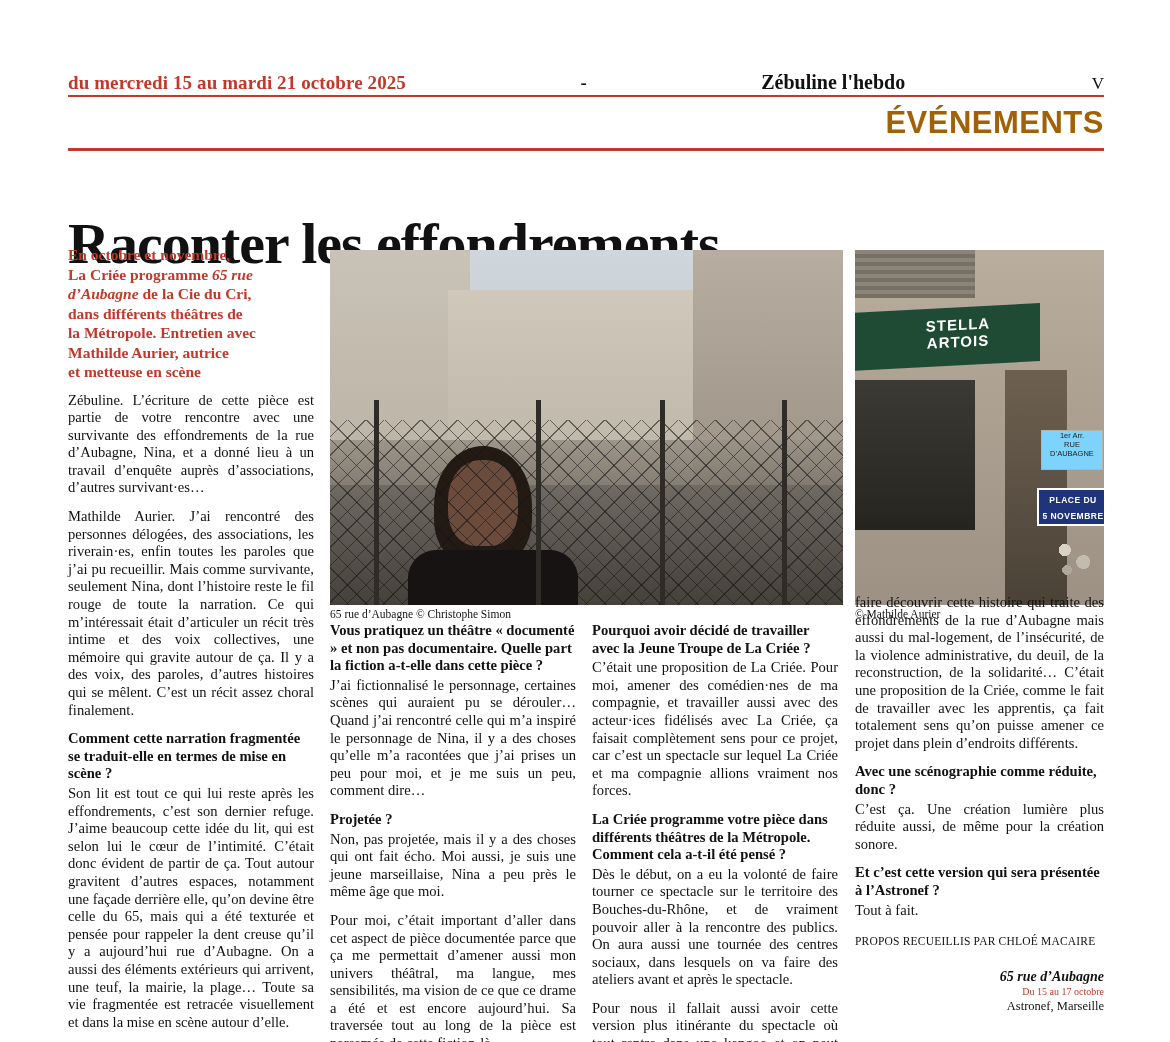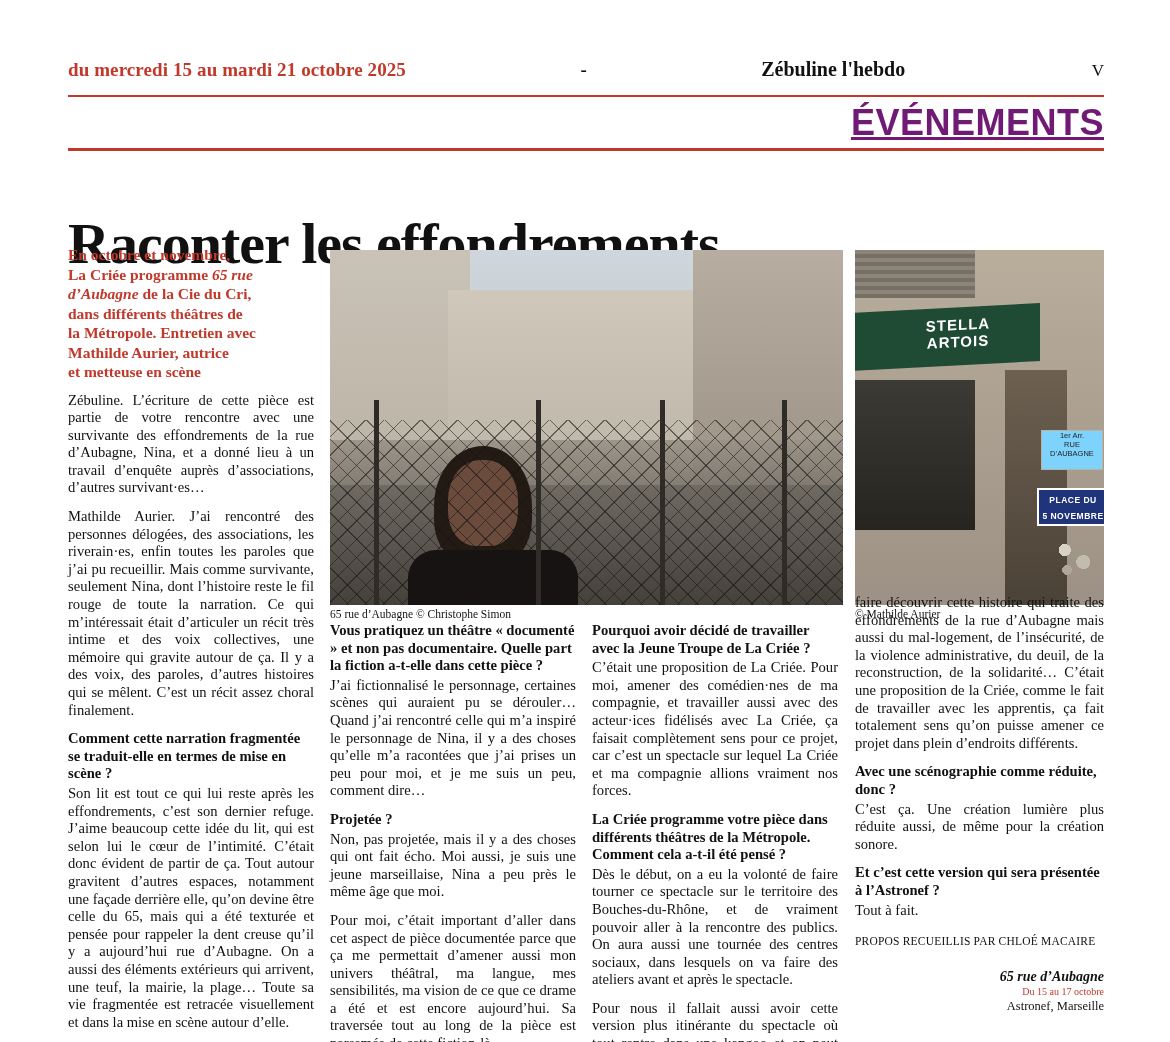--- a/index.html
+++ b/index.html
@@ -39,20 +39,21 @@
   .masthead .mh-sep {
     color: #111;
     font-weight: bold;
     font-size: 19px;
     padding: 0 4px;
   }
   .masthead .mh-title {
     color: #111;
     font-weight: bold;
     font-size: 20px;
+    margin-top: 13px;
   }
   .masthead .mh-folio {
     color: #111;
     font-weight: normal;
     font-size: 17px;
     margin-left: 16px;
     font-family: "Liberation Serif", serif;
   }
 
   .rule-top {
@@ -70,24 +71,23 @@
     top: 99px;
     width: 1036px;
     height: 48px;
     display: flex;
     align-items: center;
     justify-content: flex-end;
   }
   .section-band .section-name {
     font-family: "Liberation Sans", sans-serif;
     font-weight: bold;
-    font-size: 36px;
+    font-size: 31px;
     letter-spacing: 0.5px;
-    color: #701a75;
-    text-decoration: underline;
+    color: #a16207;
   }
   .rule-under-section {
     position: absolute;
     left: 68px;
     top: 148px;
     width: 1036px;
     height: 3px;
     background: #c0392b;
   }
 

